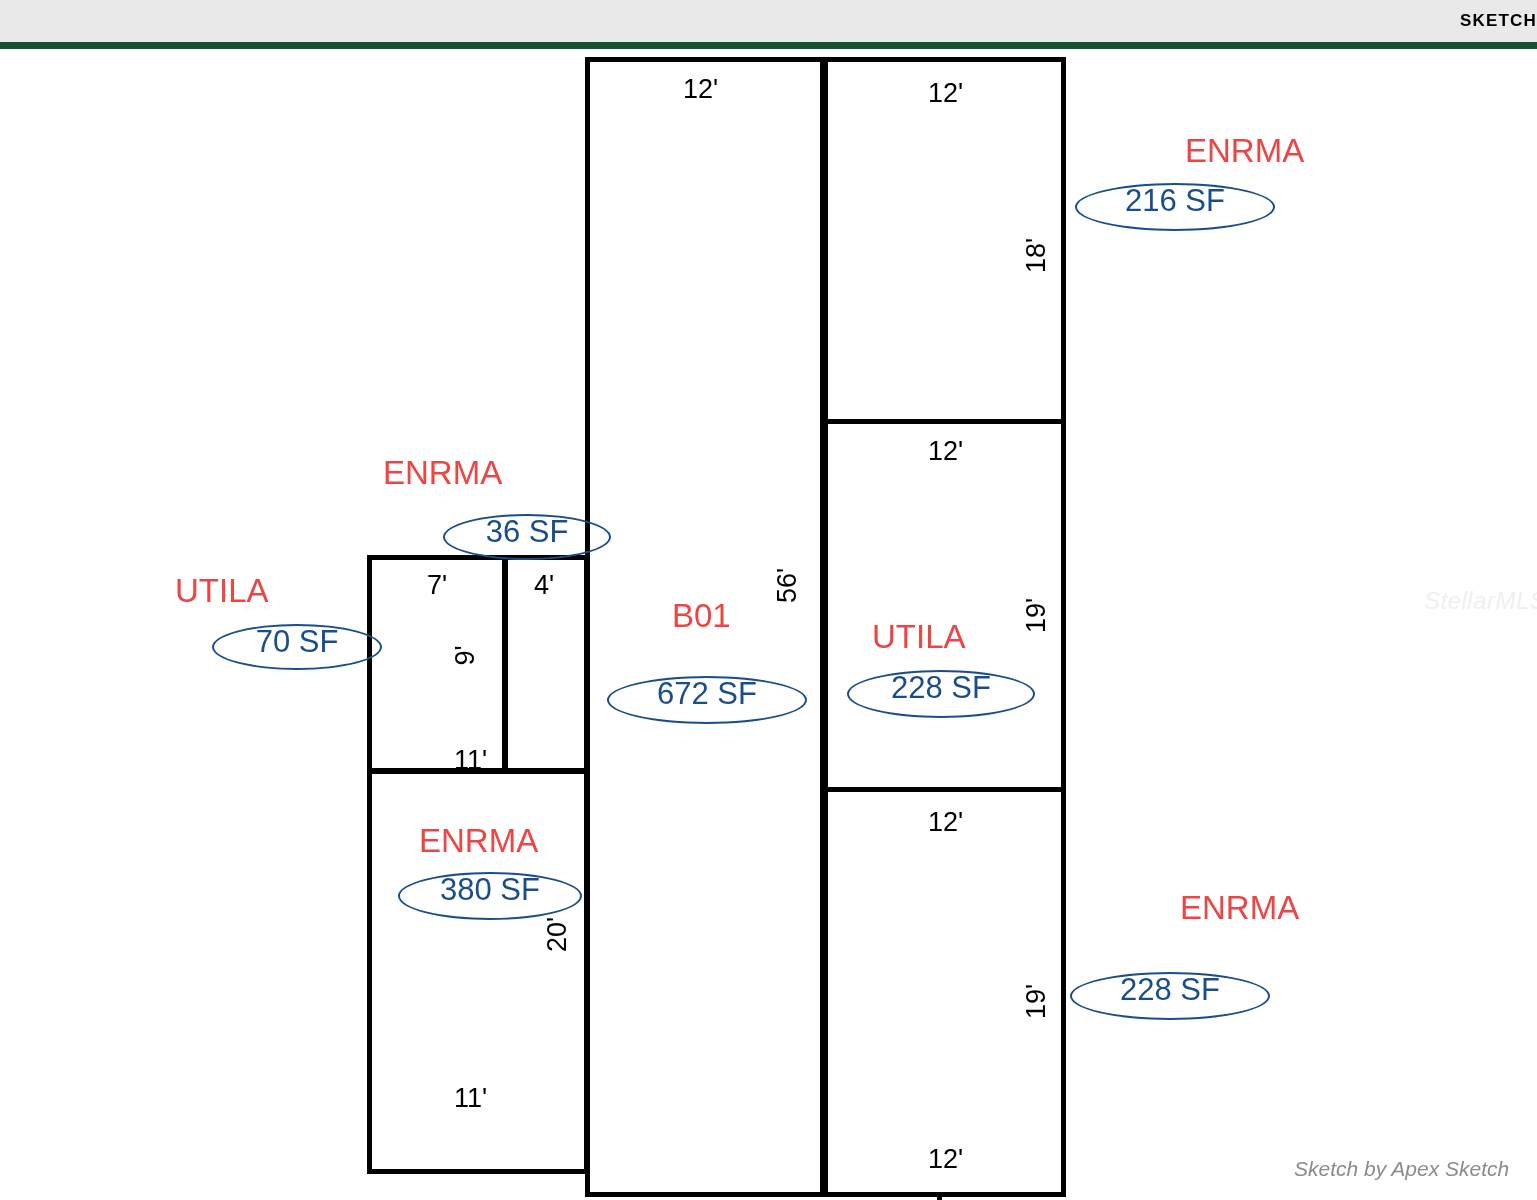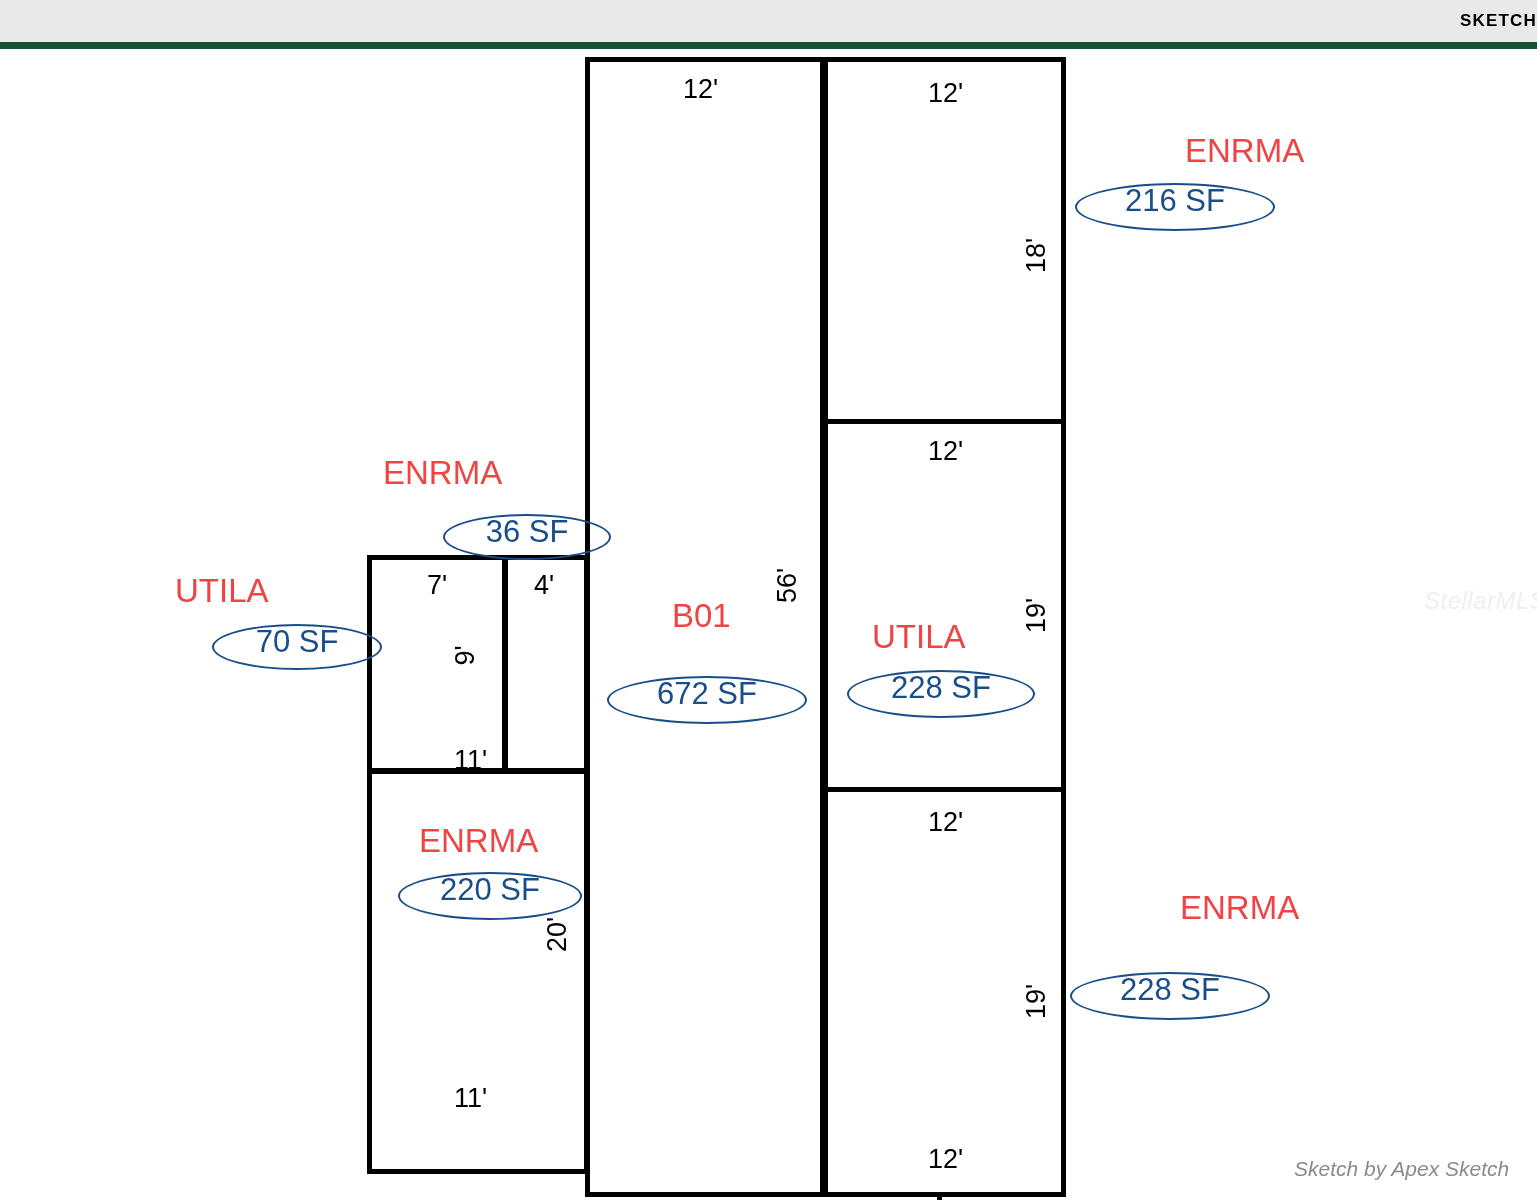--- a/index.html
+++ b/index.html
@@ -185,21 +185,21 @@
 
     <div class="room-name" style="left:872px; top:576px;">UTILA</div>
     <div class="area-callout" style="left:847px; top:628px; width:188px; height:48px;">
       <div class="ellipse"></div>
       <div class="area-text">228 SF</div>
     </div>
 
     <div class="room-name" style="left:419px; top:780px;">ENRMA</div>
     <div class="area-callout" style="left:398px; top:830px; width:184px; height:48px;">
       <div class="ellipse"></div>
-      <div class="area-text">220 SF</div>
+      <div class="area-text">380 SF</div>
     </div>
 
     <div class="room-name" style="left:1180px; top:847px;">ENRMA</div>
     <div class="area-callout" style="left:1070px; top:930px; width:200px; height:48px;">
       <div class="ellipse"></div>
       <div class="area-text">228 SF</div>
     </div>
 
     <div id="bottom-tick" style="left:937px; top:1153px; width:5px; height:7px;"></div>
 

